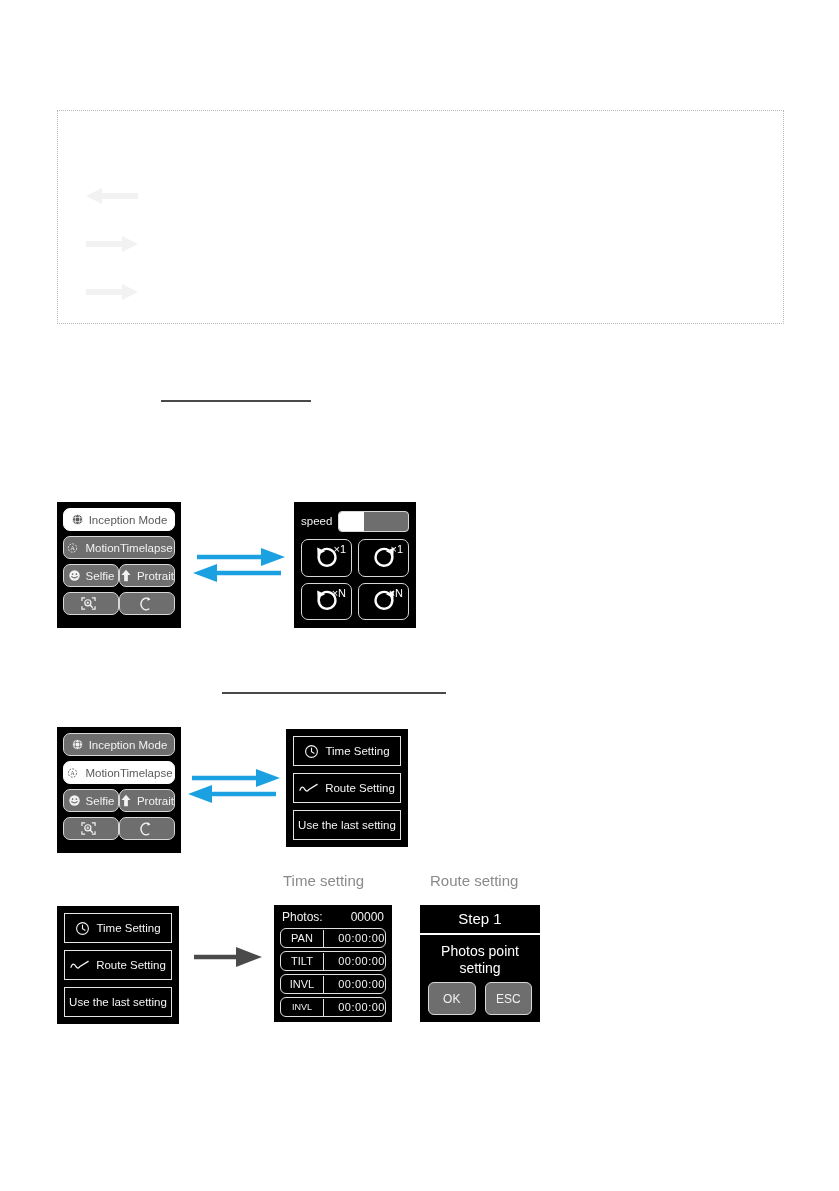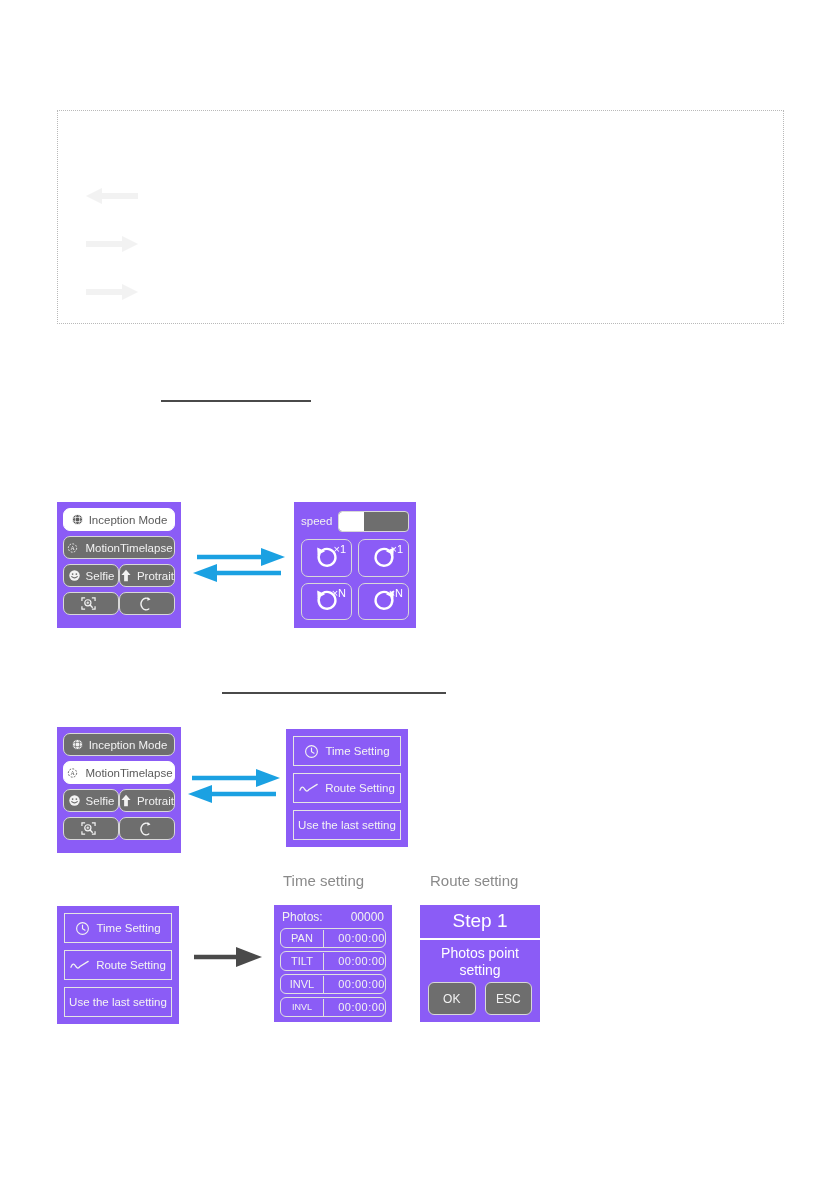--- a/index.html
+++ b/index.html
@@ -48,21 +48,21 @@
     position: absolute;
     height: 0;
     border-top: 2px solid #4a4a4a;
   }
   .rule.one { left: 161px; top: 400px; width: 150px; }
   .rule.two { left: 222px; top: 692px; width: 224px; }
 
   
   .panel {
     position: absolute;
-    background: #8b5cf6;
+    background: #000000;
     box-sizing: border-box;
     padding: 6px;
     display: flex;
     flex-direction: column;
     gap: 5px;
   }
   .btn {
     background: #6e6e6e;
     border: 1px solid #d8d8d8;
     border-radius: 7px;
@@ -226,21 +226,21 @@
     left: 420px;
     top: 905px;
     width: 120px;
     height: 117px;
     padding: 0;
     gap: 0;
     align-items: stretch;
   }
   .step-title {
     color: #ffffff;
-    font-size: 19px;
+    font-size: 15px;
     text-align: center;
     padding: 5px 0 6px;
     border-bottom: 2px solid #ffffff;
   }
   .step-body {
     flex: 1;
     color: #ffffff;
     font-size: 14px;
     line-height: 17px;
     text-align: center;

